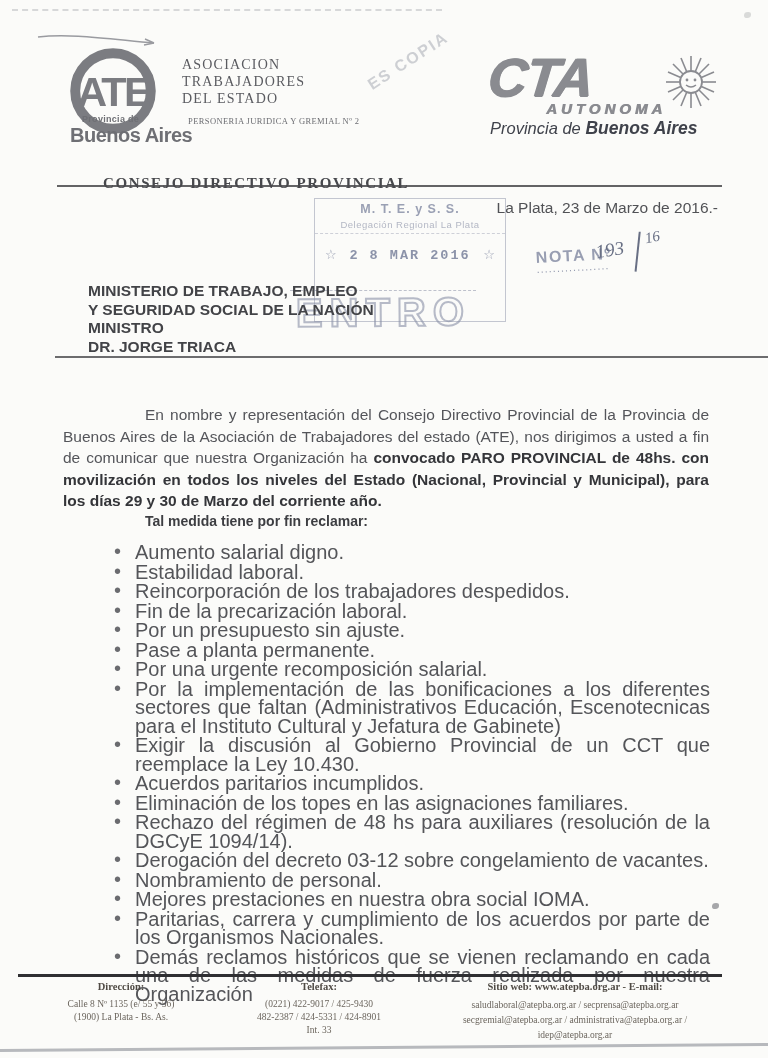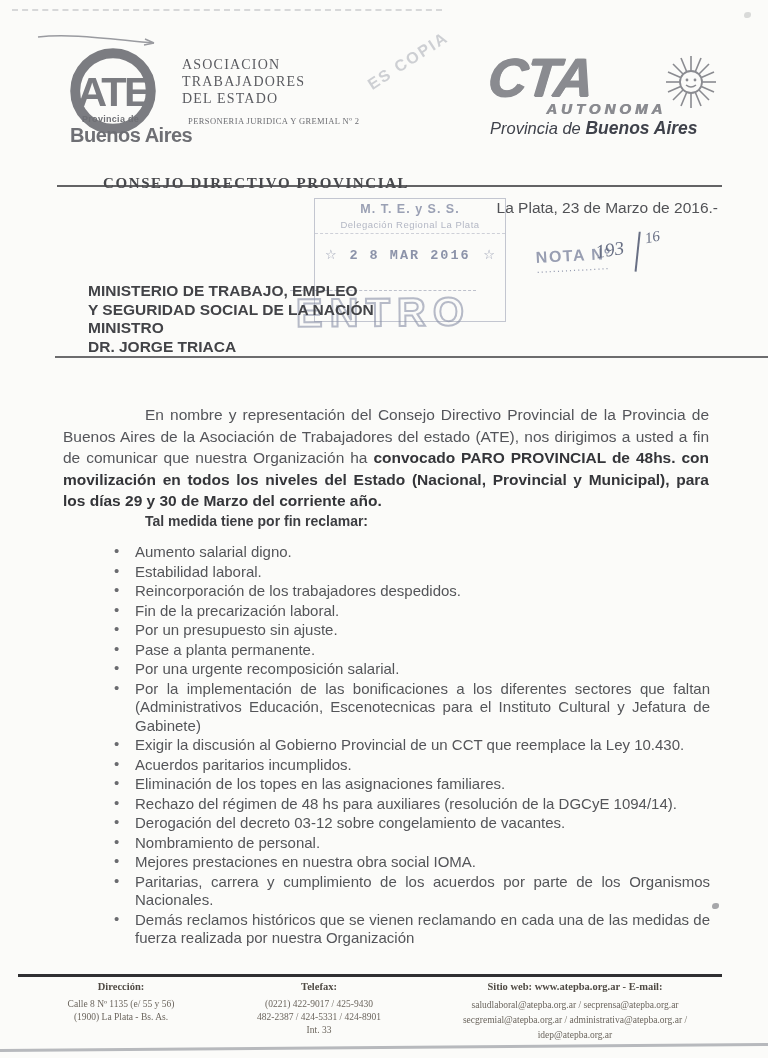--- a/index.html
+++ b/index.html
@@ -80,21 +80,21 @@
   
   .recipient{position:absolute;left:88px;top:282px;font-size:15.5px;font-weight:bold;
     line-height:18.5px;color:#424347;}
   .body-par{position:absolute;left:63px;top:404px;width:646px;
     font-size:15.5px;line-height:21.5px;text-align:justify;color:#56575b;
     color:#54555a;text-indent:82px;}
   .body-par b{color:#343539;}
   .claims-head{position:absolute;left:145px;top:513px;font-size:14px;
     font-weight:bold;color:#3d3e42;}
   .claims{position:absolute;left:104px;top:543px;width:606px;margin:0;padding:0;
-    list-style:none;font-size:15px;line-height:18.5px;color:#545559;}
+    list-style:none;font-size:20px;line-height:18.5px;color:#545559;}
   .claims li{position:relative;padding-left:31px;margin-bottom:1px;text-align:justify;}
   .claims li::before{content:"•";position:absolute;left:10px;top:-1px;color:#6a6b6f;}
   
   .footer-col{position:absolute;top:981px;text-align:center;
     font-family:"Liberation Serif",serif;color:#5c564f;}
   .fc-1{left:26px;width:190px;}
   .fc-2{left:224px;width:190px;}
   .fc-3{left:428px;width:294px;}
   .footer-title{font-size:10.5px;font-weight:bold;margin-bottom:6px;color:#4f4a44;}
   .footer-line{font-size:9.5px;line-height:13px;color:#6b655d;}

